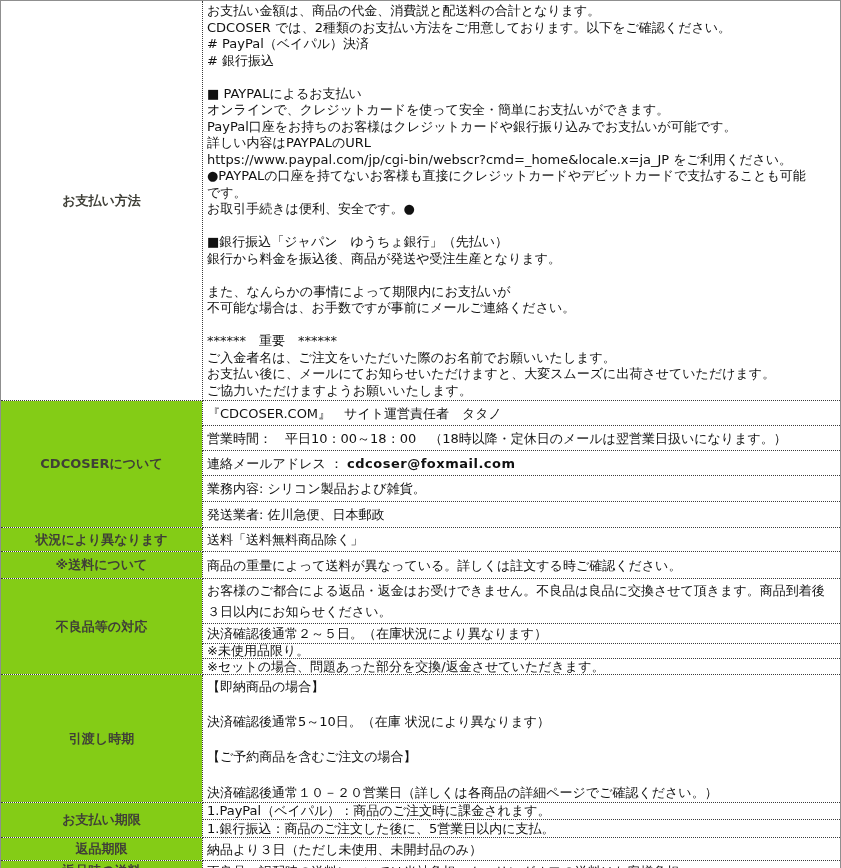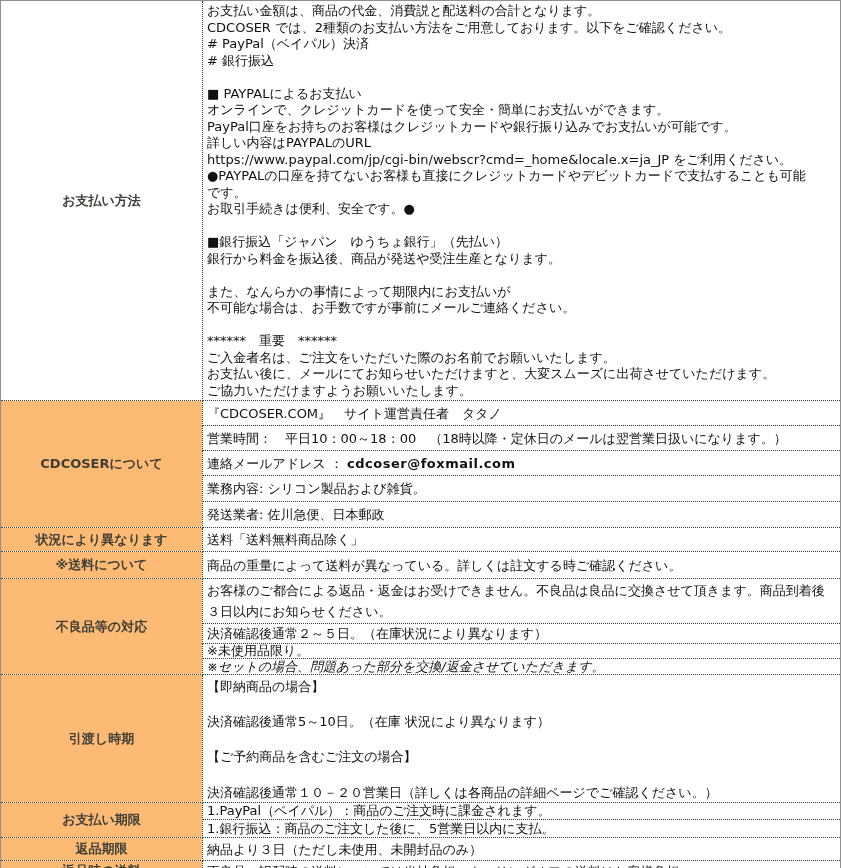--- a/index.html
+++ b/index.html
@@ -24,21 +24,21 @@
   }
   table.policy th,
   table.policy td {
     border: 1px dotted #3c3c3c;
     font-size: 13px;
     box-sizing: border-box;
     overflow: hidden;
   }
   th.hdr {
     width: 202px;
-    background: #fdba74;
+    background: #84cc16;
     color: #3f3f37;
     font-weight: bold;
     text-align: center;
     vertical-align: middle;
     padding: 1px 2px;
     line-height: 16px;
   }
   th.hdr.white-bg { background: #ffffff; }
   td.content {
     background: #ffffff;
@@ -123,21 +123,21 @@
       <tr style="height:35px;">
         <th class="hdr" rowspan="4">不良品等の対応</th>
         <td class="content" style="line-height:21px; vertical-align:top;">お客様のご都合による返品・返金はお受けできません。不良品は良品に交換させて頂きます。商品到着後３日以内にお知らせください。</td>
       </tr>
       <tr class="tight" style="height:20px;">
         <td class="content">決済確認後通常２～５日。（在庫状況により異なります）</td>
       </tr>
       <tr class="tight" style="height:14px;">
         <td class="content">※未使用品限り。</td>
       </tr>
-      <tr class="tight" style="height:16px;font-style:italic;">
+      <tr class="tight" style="height:16px;">
         <td class="content">※セットの場合、問題あった部分を交換/返金させていただきます。</td>
       </tr>
 
       <tr class="delivery-row" style="height:124px;">
         <th class="hdr">引渡し時期</th>
         <td class="content">【即納商品の場合】
 
 決済確認後通常5～10日。（在庫 状況により異なります）
 
 【ご予約商品を含むご注文の場合】

